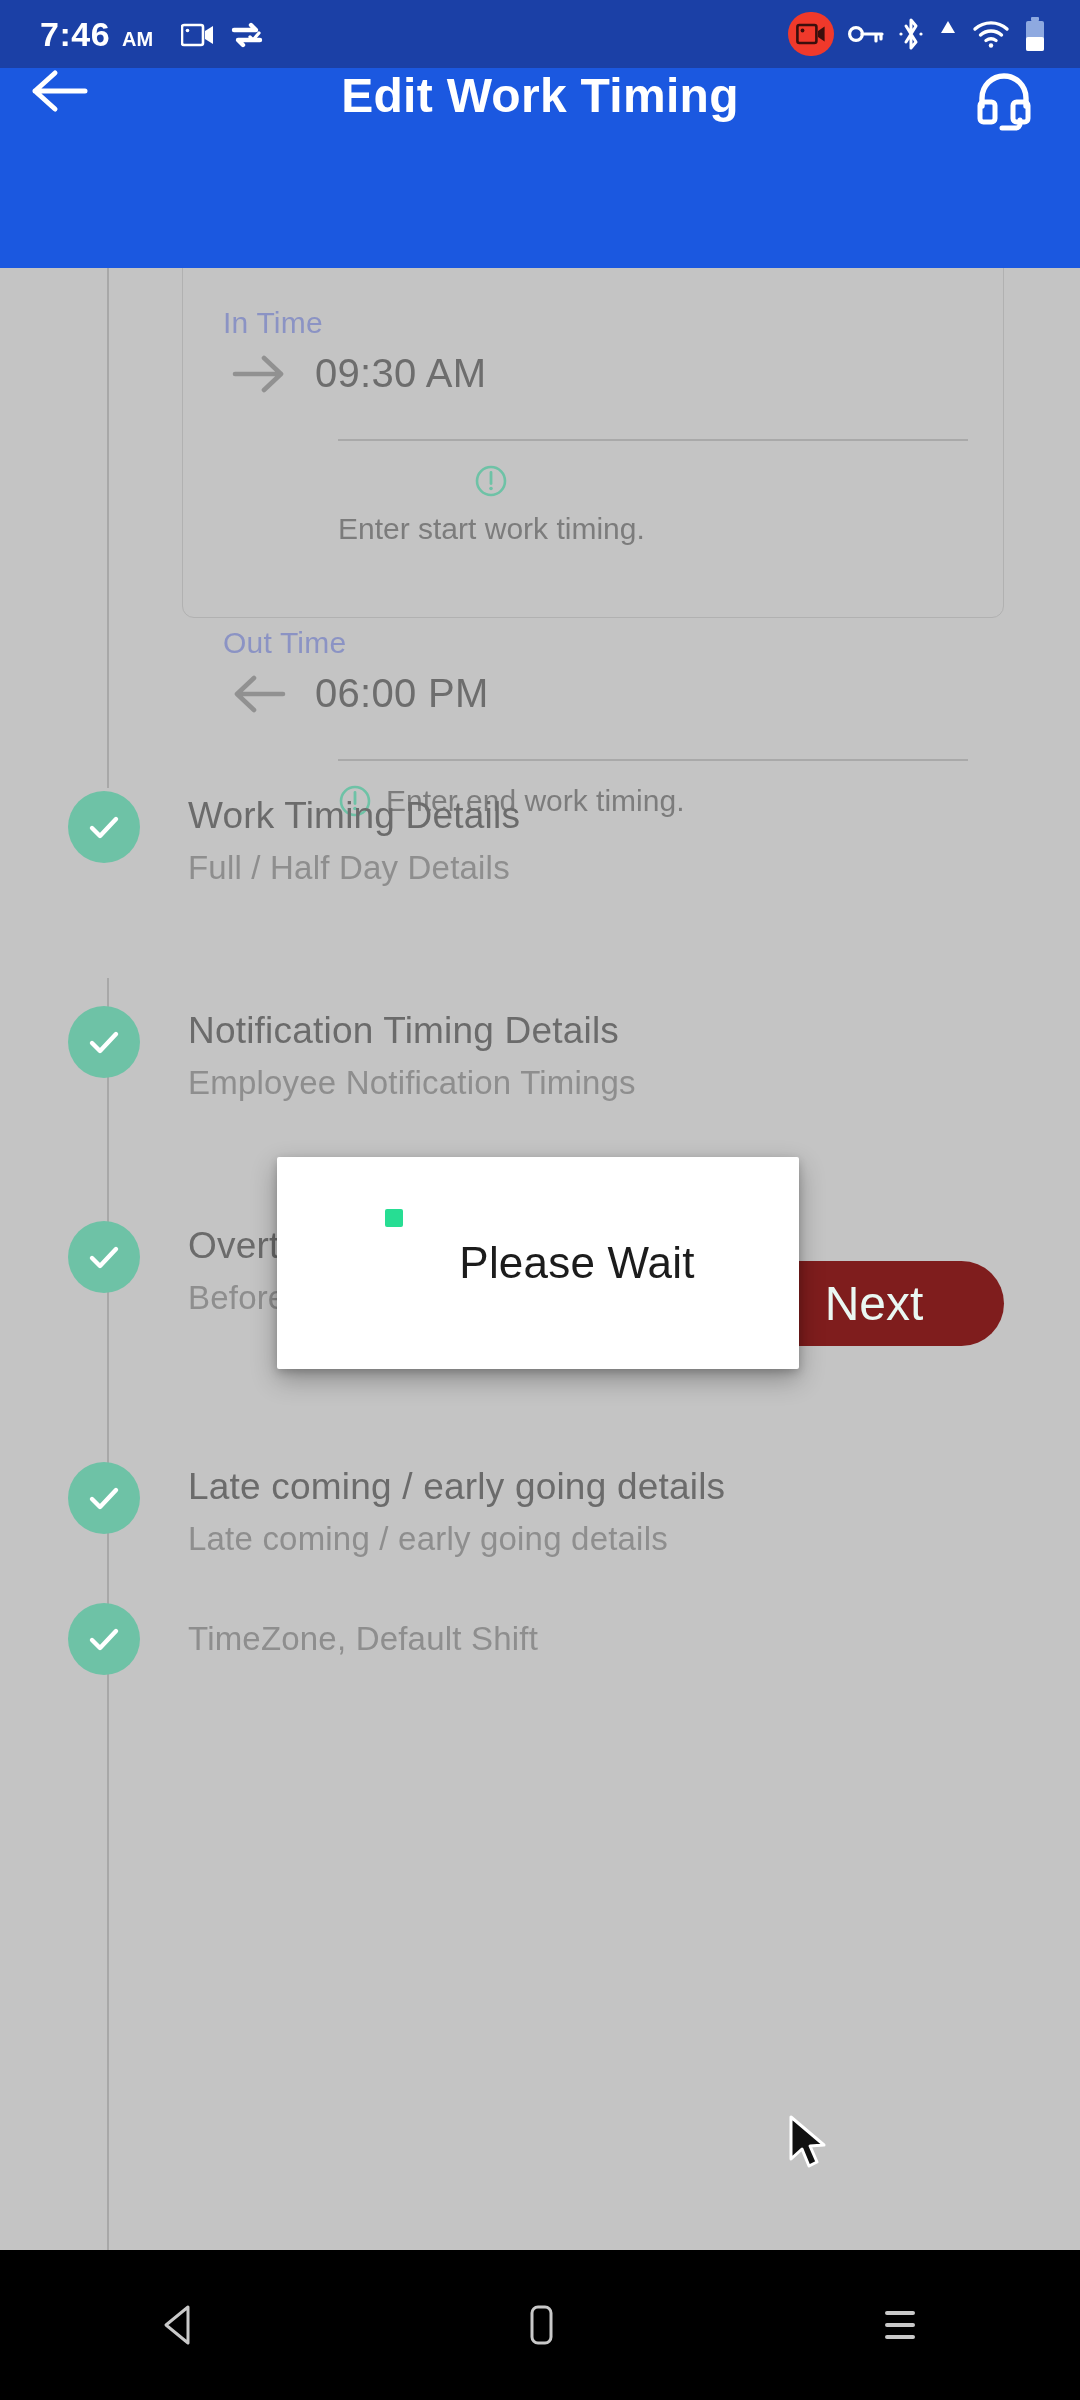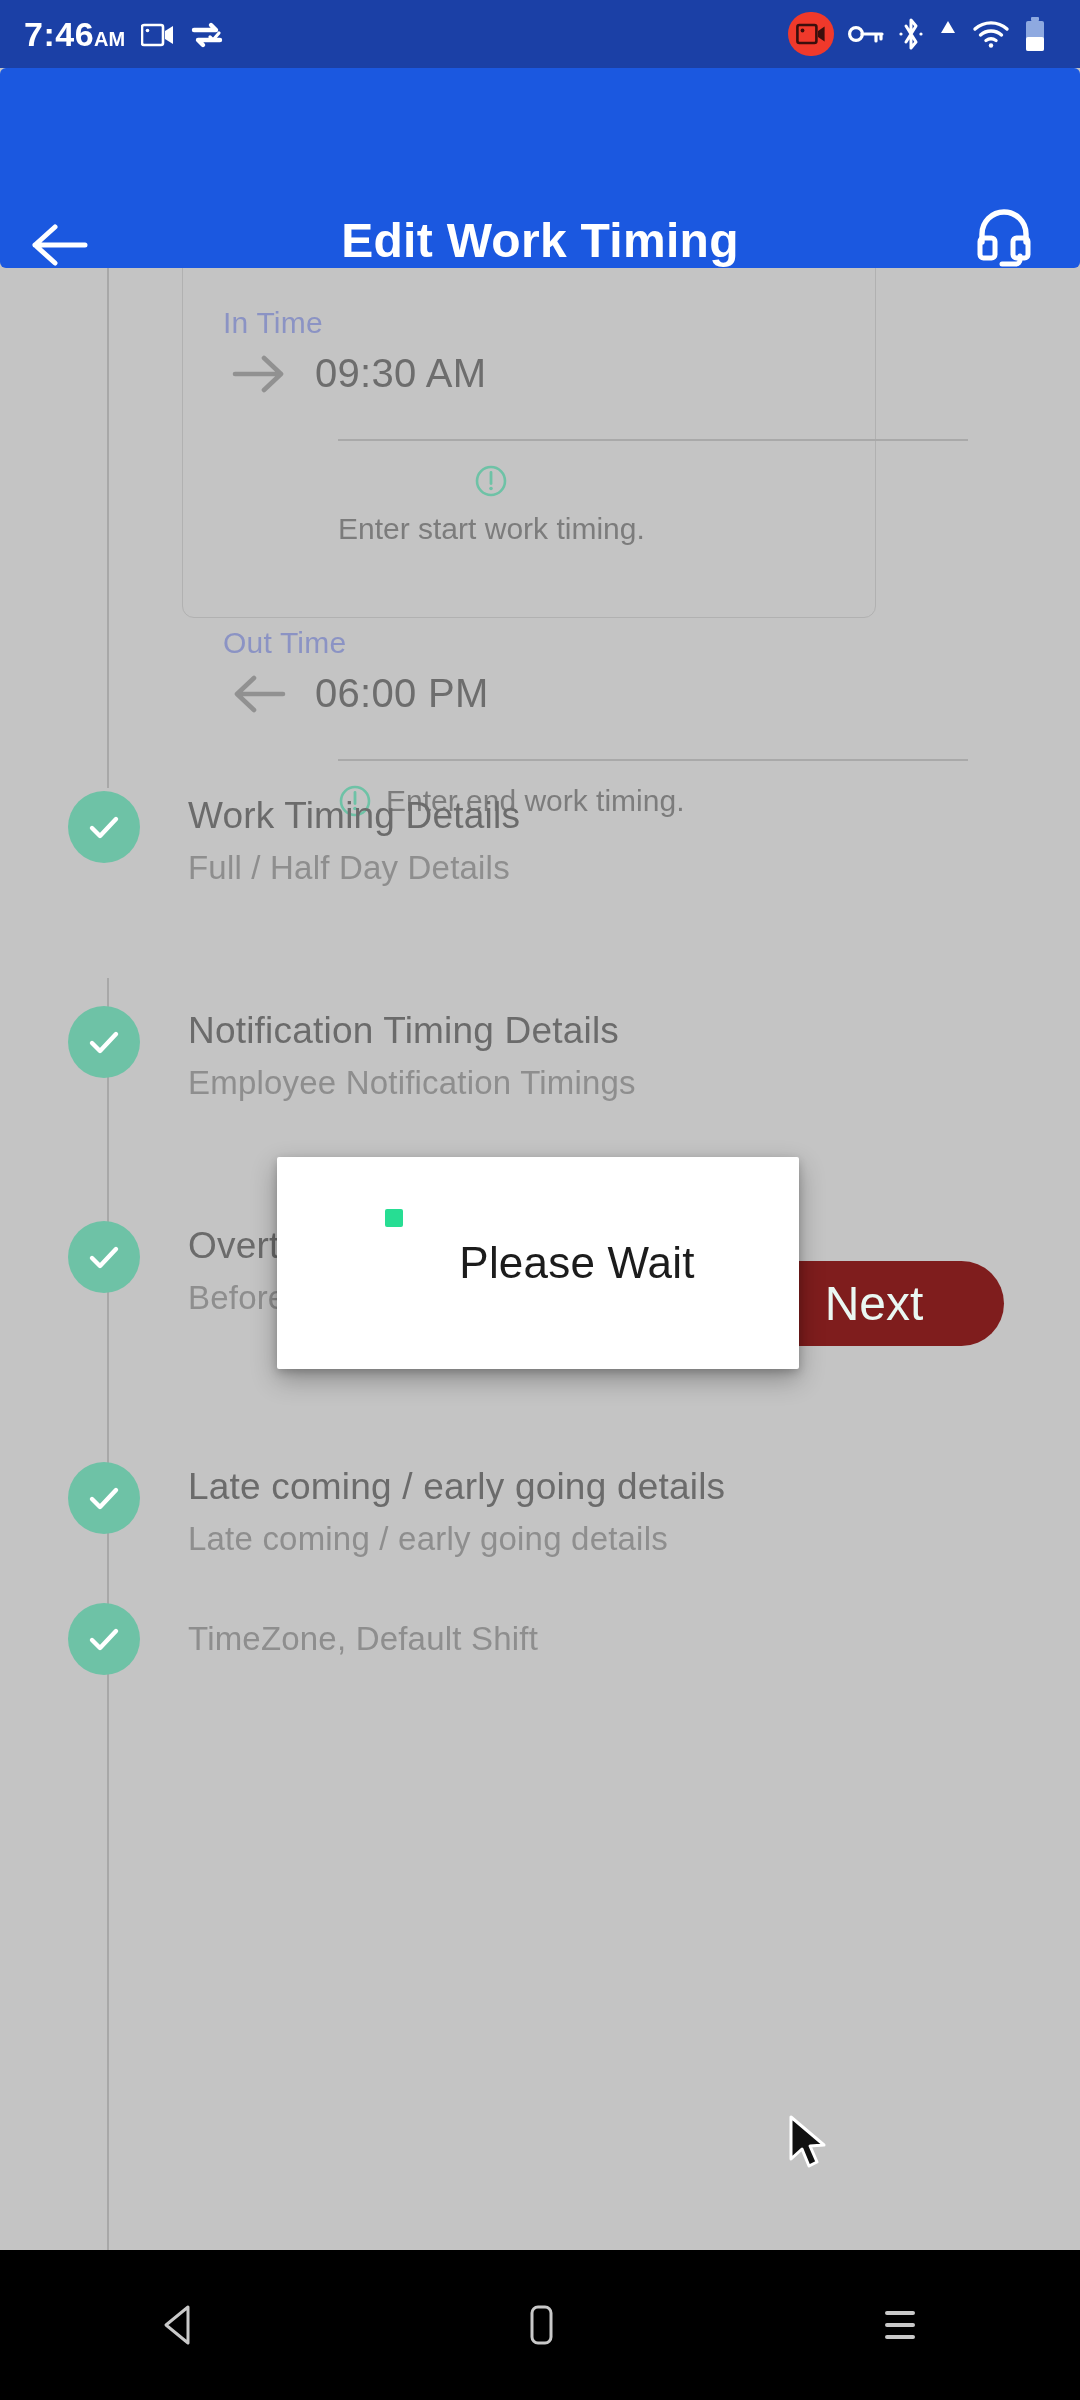--- a/index.html
+++ b/index.html
@@ -10,57 +10,57 @@
     overflow:hidden;
   }
   #screen { position:relative; width:1080px; height:2400px; background:#c4c4c4; }
 
   
   .statusbar {
     position:absolute; top:0; left:0; width:1080px; height:68px;
     background:#1b40a6; color:#fff;
     display:flex; align-items:center;
   }
-  .sb-left { display:flex; align-items:baseline; padding-left:24px; }
+  .sb-left { display:flex; align-items:baseline; gap:12px; padding-left:40px; }
   .sb-time { font-size:34px; font-weight:bold; letter-spacing:.5px; }
   .sb-ampm { font-size:20px; font-weight:bold; }
   .sb-left-icons { display:flex; align-items:center; gap:16px; margin-left:16px; position:relative; top:2px; }
   .sb-right { margin-left:auto; display:flex; align-items:center; gap:14px; padding-right:34px; }
   .rec-badge {
     width:46px; height:44px; border-radius:23px; background:#f0392b;
     display:flex; align-items:center; justify-content:center;
   }
   .sb-ico { display:block; }
 
   
   .appbar {
     position:absolute; top:68px; left:0; width:1080px; height:200px;
     background:#1b58e0; color:#fff;
-    display:flex; align-items:flex-end;border-radius:6px;
+    display:flex; align-items:flex-start;
   }
   .back-btn { width:120px; display:flex; align-items:center; justify-content:center; cursor:pointer; }
   .appbar-title {
     font-size:48px; font-weight:bold; letter-spacing:.3px;
     position:absolute; left:50%; transform:translateX(-50%);
     white-space:nowrap;
   }
   .support-btn { margin-left:auto; padding-right:44px; display:flex; align-items:center; cursor:pointer; }
 
   
   .content {
     position:absolute; top:268px; left:0; width:1080px; height:1982px;
     background:#c4c4c4; overflow:hidden;
   }
   
   .rail { position:absolute; left:107px; top:0; width:2px; height:1982px; background:#a8a8a8; }
   .rail-mask { position:absolute; left:100px; width:18px; background:#c4c4c4; }
 
   
   .card {
-    position:absolute; left:182px; top:-80px; width:694px; height:430px;
+    position:absolute; left:182px; top:-80px; width:822px; height:430px;
     border:1px solid #b1b1b1; border-radius:12px; background:transparent;
   }
   .field-label {
     position:absolute; font-size:30px; color:#8b93c4; letter-spacing:.2px;
   }
   .field-row { position:absolute; display:flex; align-items:center; }
   .field-ico { width:92px; display:flex; align-items:center; justify-content:flex-start; padding-left:8px; }
   .field-value { font-size:40px; color:#6d6d6d; letter-spacing:.3px; }
   .underline { position:absolute; height:2px; background:#a9a9a9; }
   .helper { position:absolute; display:flex; align-items:center; gap:14px; }

